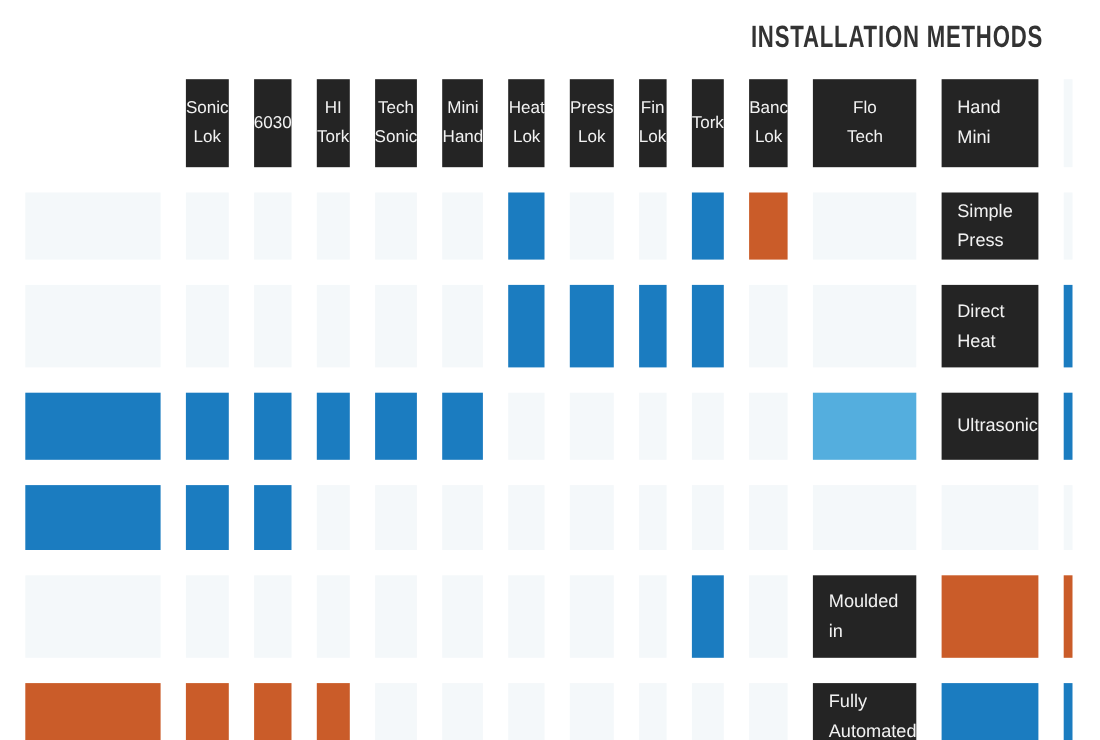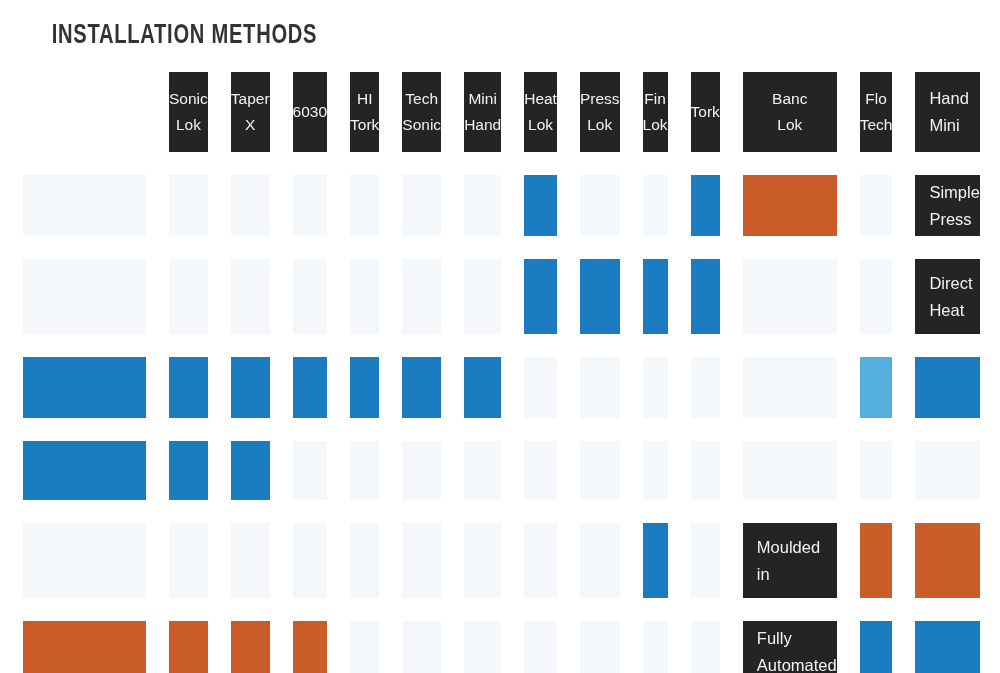--- a/index.html
+++ b/index.html
@@ -11,21 +11,21 @@
   .page {
     position: relative;
     width: 1000px;
     height: 673px;
     background: #ffffff;
     overflow: hidden;
   }
   .title {
     margin: 0;
     padding-top: 17px;
-    text-align: left;
+    text-align: right;
     height: 30px;
     line-height: 30px;
   }
   .title .condensed {
     display: inline-block;
     transform: scaleX(0.72);
     transform-origin: center;
     font-size: 28px;
     font-weight: 700;
     letter-spacing: 1px;
@@ -74,22 +74,20 @@
 </style>
 </head>
 <body>
 
 <div class="page">
   <h1 class="title"><span class="condensed">INSTALLATION METHODS</span></h1>
   <div class="grid" id="matrix-grid">
       <div class="corner"></div>
       <div class="col-header">Sonic
 Lok</div>
-      <div class="col-header">Taper
-X</div>
       <div class="col-header">6030</div>
       <div class="col-header">HI
 Tork</div>
       <div class="col-header">Tech
 Sonic</div>
       <div class="col-header">Mini
 Hand</div>
       <div class="col-header">Heat
 Lok</div>
       <div class="col-header">Press
@@ -137,20 +135,21 @@
       <div class="cell" style="background: rgb(27, 124, 192);"></div>
       <div class="cell" style="background: rgb(27, 124, 192);"></div>
       <div class="cell" style="background: rgb(27, 124, 192);"></div>
       <div class="cell" style="background: rgb(27, 124, 192);"></div>
       <div class="cell" style="background: rgb(244, 248, 250);"></div>
       <div class="cell" style="background: rgb(244, 248, 250);"></div>
       <div class="cell" style="background: rgb(244, 248, 250);"></div>
       <div class="cell" style="background: rgb(244, 248, 250);"></div>
       <div class="cell" style="background: rgb(244, 248, 250);"></div>
       <div class="cell" style="background: rgb(84, 174, 222);"></div>
+      <div class="row-header">Ultrasonic</div>
       <div class="cell" style="background: rgb(27, 124, 192);"></div>
       <div class="cell" style="background: rgb(27, 124, 192);"></div>
       <div class="cell" style="background: rgb(27, 124, 192);"></div>
       <div class="cell" style="background: rgb(27, 124, 192);"></div>
       <div class="cell" style="background: rgb(244, 248, 250);"></div>
       <div class="cell" style="background: rgb(244, 248, 250);"></div>
       <div class="cell" style="background: rgb(244, 248, 250);"></div>
       <div class="cell" style="background: rgb(244, 248, 250);"></div>
       <div class="cell" style="background: rgb(244, 248, 250);"></div>
       <div class="cell" style="background: rgb(244, 248, 250);"></div>

